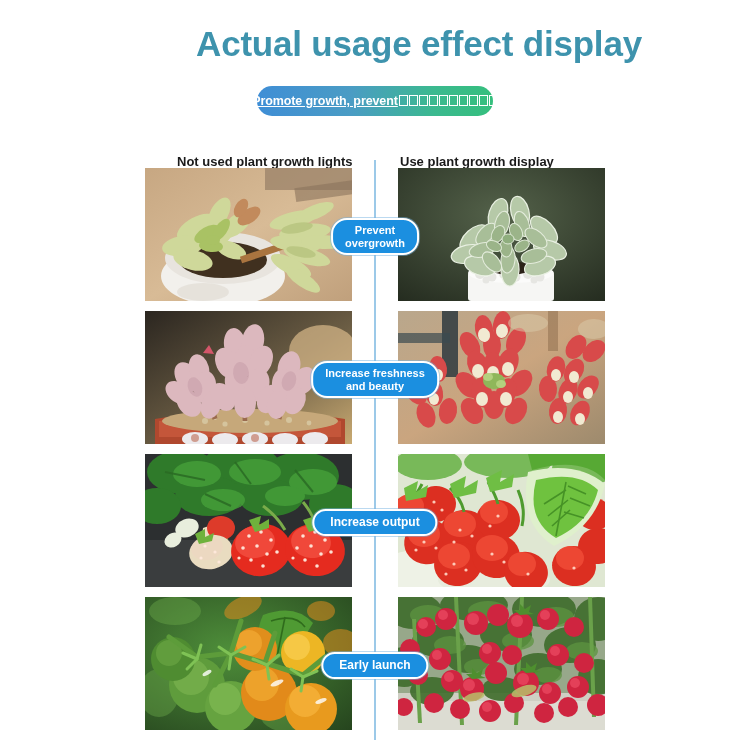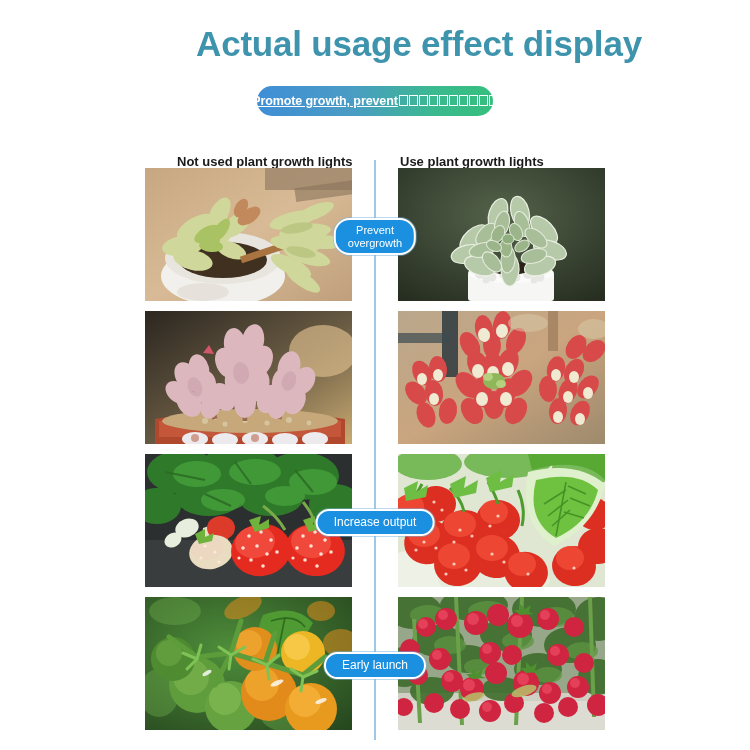--- a/index.html
+++ b/index.html
@@ -134,21 +134,21 @@
   
   .center-label {
     position: absolute;
     left: 50%;
     transform: translateX(-50%);
     background: #1b8fe0;
     border: 2px solid #ffffff;
     border-radius: 16px;
     color: #ffffff;
     font-size: 11px;
-    font-weight: normal;
+    font-weight: bold;
     text-align: center;
     line-height: 12.5px;
     padding: 4px 12px;
     box-sizing: border-box;
     white-space: pre-line;
     box-shadow: 0 0 0 1px rgba(120,180,225,0.5);
     z-index: 5;
   }
   .center-label.two-line { top: 50px; }
   .center-label.one-line { top: 55px; padding: 5px 16px; font-size: 12px; }
@@ -170,21 +170,21 @@
           <i class="tofu"></i>
           <i class="tofu"></i>
           <i class="tofu"></i>
           <i class="tofu"></i>
           <i class="tofu"></i>
         </span></span>
   </div>
 
   <div class="col-headers">
     <div class="col-header left">Not used plant growth lights</div>
-    <div class="col-header right">Use plant growth lights</div>
+    <div class="col-header right">Use plant growth display</div>
   </div>
 
   <div class="grid">
 
     <div class="divider"></div>
 
     <div class="row r0">
       <div class="photo left">
         <svg viewBox="0 0 207 133" preserveAspectRatio="none">
           <defs>
@@ -436,20 +436,22 @@
             <ellipse cx="96" cy="70" rx="11" ry="8"></ellipse>
             <ellipse cx="90" cy="66" rx="5" ry="4" fill="#b3d17e"></ellipse>
             <ellipse cx="103" cy="73" rx="5" ry="4" fill="#b3d17e"></ellipse>
           </g>
           <g fill="#d9c9a8" opacity="0.55">
             <ellipse cx="130" cy="12" rx="20" ry="9"></ellipse>
             <ellipse cx="196" cy="18" rx="16" ry="10"></ellipse>
           </g>
         </svg>
       </div>
+      <div class="center-label two-line">Increase freshness
+and beauty</div>
     </div>
 
     <div class="row r2">
       <div class="photo left">
         <svg viewBox="0 0 207 133" preserveAspectRatio="none">
           <rect width="207" height="133" fill="#2c2f30"></rect>
           <rect y="86" width="207" height="47" fill="#3a3d3e"></rect>
           <g fill="#2f7a2a">
             <ellipse cx="38" cy="18" rx="36" ry="22"></ellipse>
             <ellipse cx="96" cy="14" rx="40" ry="24"></ellipse>

